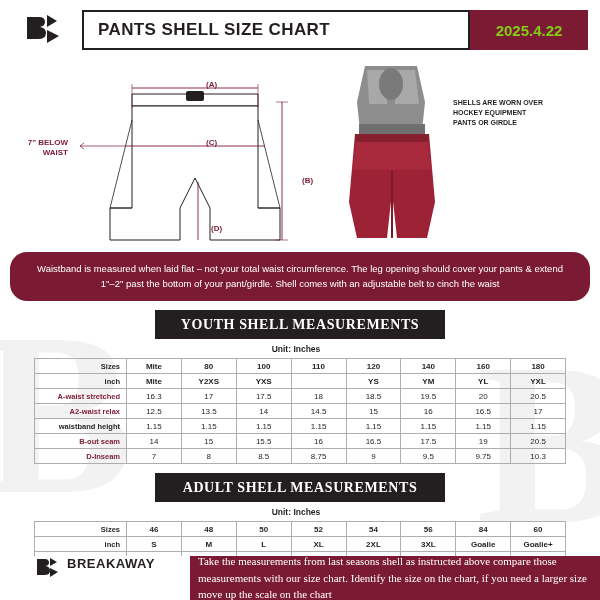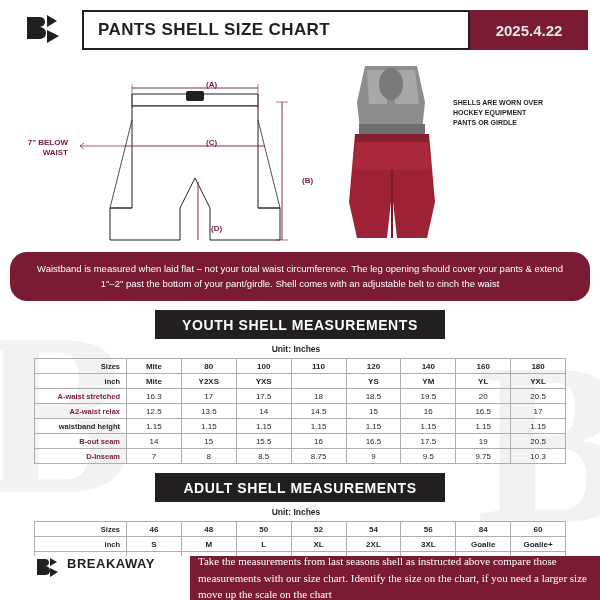--- a/index.html
+++ b/index.html
@@ -53,21 +53,21 @@
     padding-left: 14px;
   }
   .title-box .t {
     font-size: 17px;
     font-weight: bold;
     letter-spacing: .4px;
   }
   .date-box {
     width: 118px;
     background: #7b1b33;
-    color: #e5e5e5;
+    color: #84cc16;
     display: flex;
     align-items: center;
     justify-content: center;
     font-size: 15px;
     font-weight: bold;
   }
 
   
   .diagram {
     position: relative;
@@ -120,20 +120,21 @@
     margin: 9px auto 0 auto;
     background: #231f20;
     color: #fff;
     width: 290px;
     padding: 7px 0 6px 0;
     text-align: center;
     font-size: 14px;
     font-weight: bold;
     letter-spacing: .6px;
     z-index: 2;
+    font-family: Liberation Serif, serif;
   }
   .unit {
     position: relative;
     text-align: center;
     font-size: 8.5px;
     font-weight: bold;
     padding: 5px 8px 4px 0;
     z-index: 2;
   }
 

